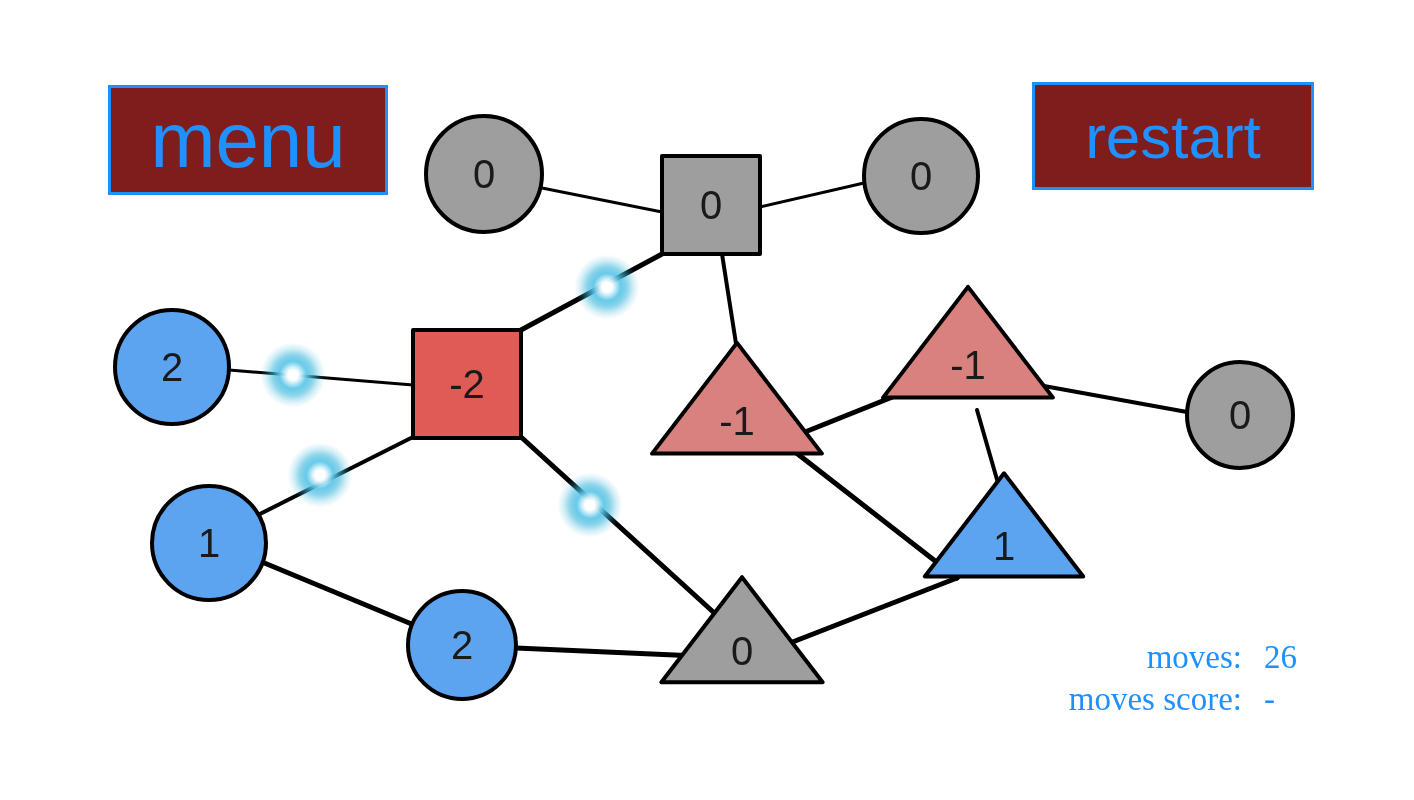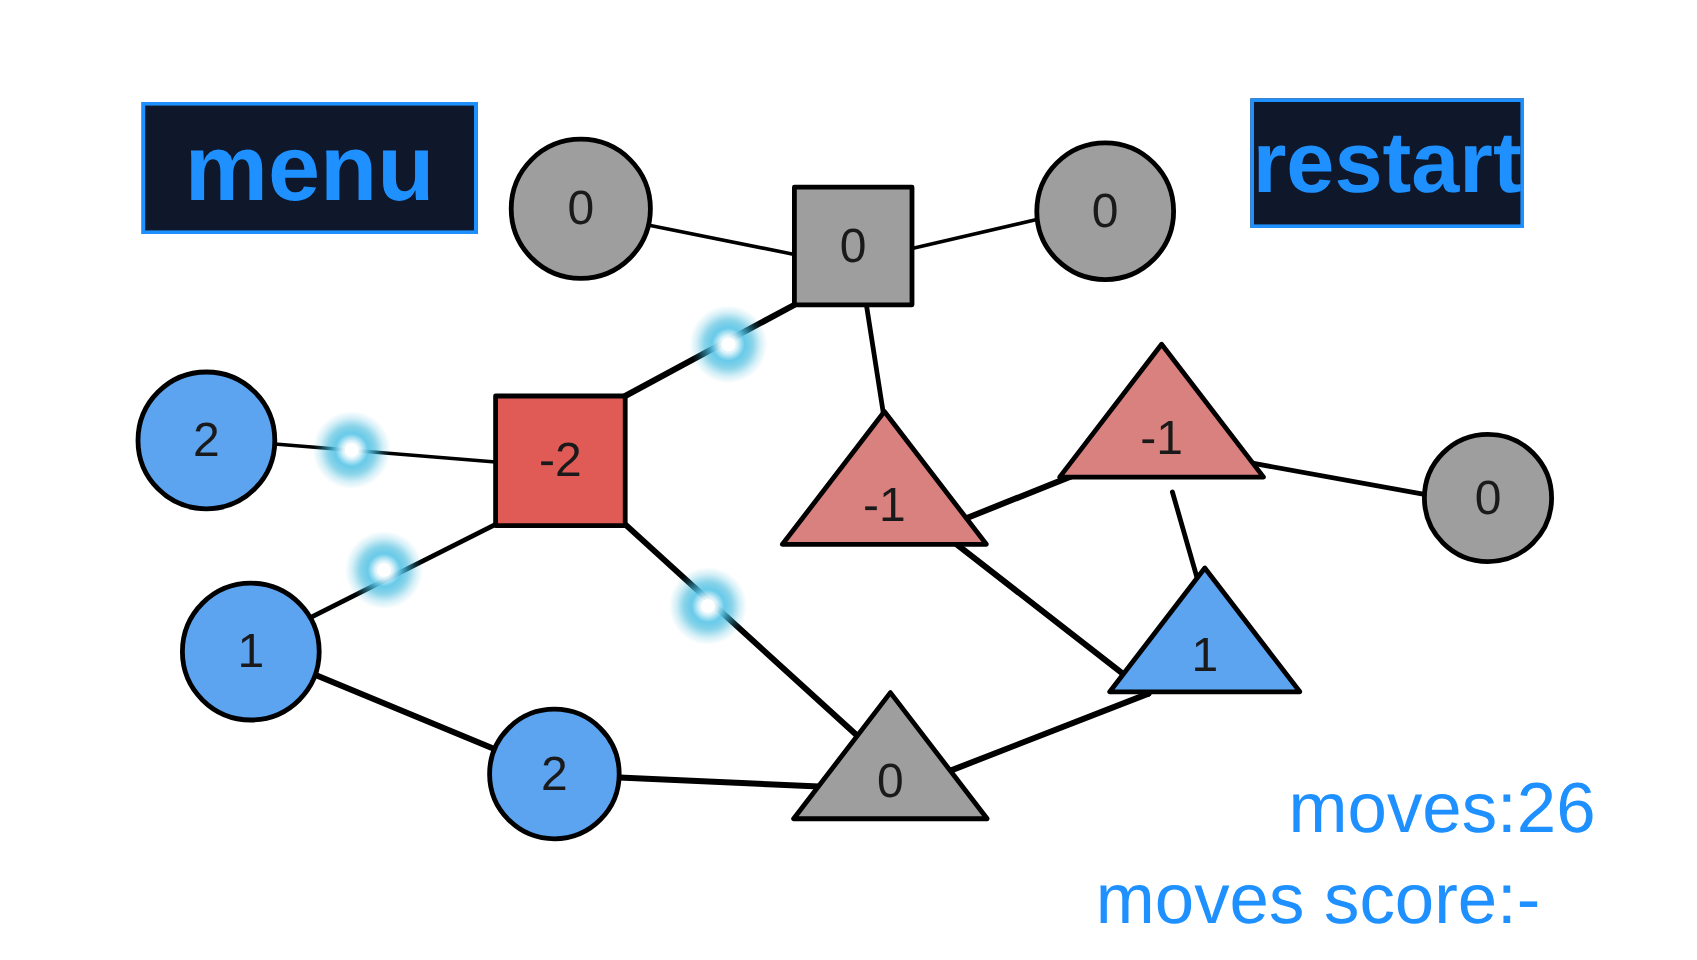--- a/index.html
+++ b/index.html
@@ -16,69 +16,70 @@
     height: 800px;
     background: #ffffff;
     overflow: hidden;
   }
 
   
   .ui-button {
     position: absolute;
     box-sizing: border-box;
     border: 3px solid #1E90FF;
-    background: #0f172a;
+    background: #7f1d1d;
     color: #1E90FF;
     display: flex;
     align-items: center;
     justify-content: center;
     font-family: "Liberation Sans", sans-serif;
-    font-weight: 700;
+    font-weight: 400;
     letter-spacing: 0px;
     cursor: pointer;
     user-select: none;
-    margin-left: 10px;
   }
   #menu-button {
     left: 108px;
     top: 85px;
     width: 280px;
     height: 110px;
     font-size: 78px;
   }
   #restart-button {
     left: 1032px;
     top: 82px;
-    width: 228px;
+    width: 282px;
     height: 108px;
-    font-size: 72px;
+    font-size: 62px;
   }
 
   
   #score-panel {
     position: absolute;
     right: 78px;
     top: 636px;
     color: #1E90FF;
-    font-size: 59px;
+    font-size: 33px;
     font-weight: 300;
     line-height: 1.28;
     text-align: right;
     white-space: nowrap;
+    font-family: Liberation Serif, serif;
   }
   .score-row {
     display: flex;
     justify-content: flex-end;
     align-items: baseline;
   }
   .score-label { }
   .score-value {
     display: inline-block;
     min-width: 72px;
     text-align: left;
+    margin-left: 22px;
   }
 
   
   #board-svg {
     position: absolute;
     left: 0;
     top: 0;
     width: 1414px;
     height: 800px;
   }

